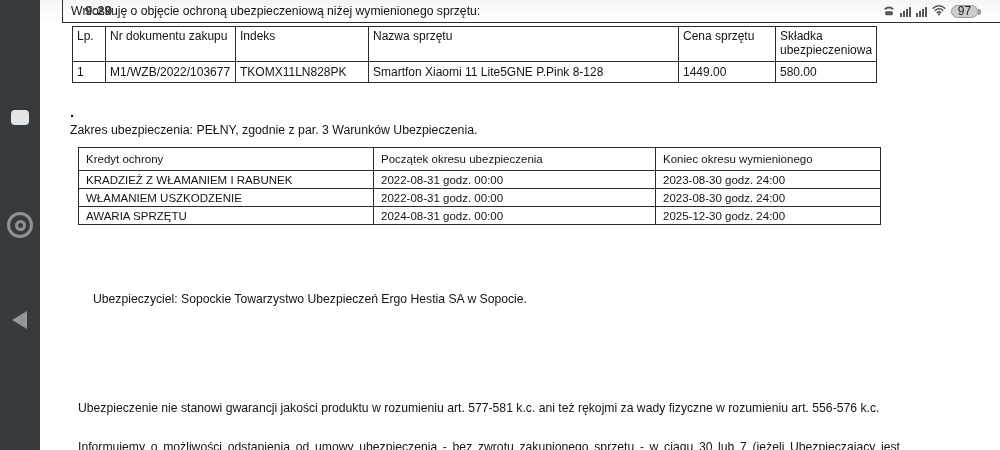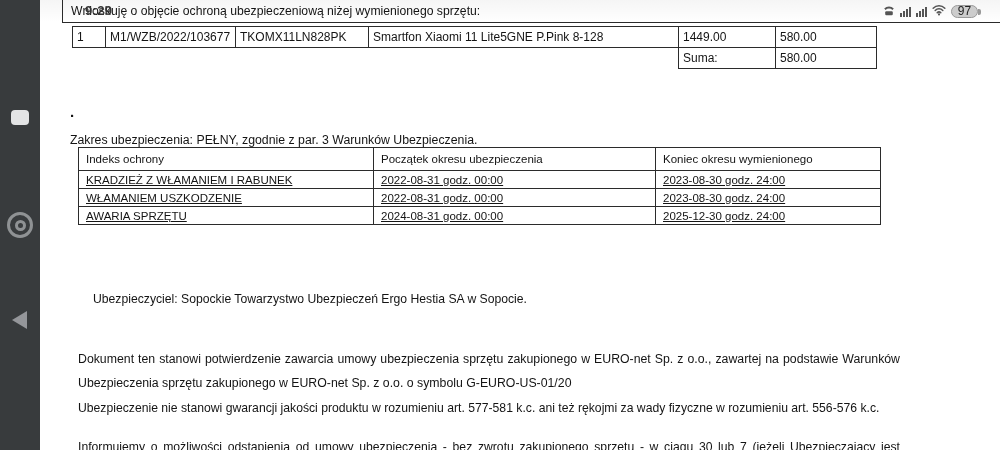--- a/index.html
+++ b/index.html
@@ -44,26 +44,26 @@
   .eq th, .eq td { border: 1px solid #2b2b2b; padding: 1px 4px; font-weight: normal; text-align: left; vertical-align: middle; }
   .eq .head th { height: 35px; vertical-align: top; padding-top: 2px; }
   .eq .row td, .eq .sum td { height: 21px; }
   .eq td.empty { border: none; }
   .w0{width:33px}.w1{width:130px}.w2{width:133px}.w3{width:310px}.w4{width:97px}.w5{width:101px}
   .c { text-align: center; } .r { text-align: right; }
 
   .cov { position: absolute; left: 38px; top: 147px; width: 802px; font-size: 11.5px; }
   .cov th, .cov td { border: 1px solid #2b2b2b; padding: 1px 7px; font-weight: normal; text-align: left; }
   .cov th { height: 23px; vertical-align: middle; }
-  .cov td { height: 18px; text-decoration: underline; }
+  .cov td { height: 18px; }
   .cw0{width:295px}.cw1{width:282px}.cw2{width:225px}
 
   .line { position: absolute; font-size: 12.2px; white-space: nowrap; }
   .dot { left: 30px; top: 103px; font-size: 15px; font-weight: bold; }
-  .scope { left: 30px; top: 123px; font-size: 12.3px; margin-top: 10px; }
+  .scope { left: 30px; top: 123px; font-size: 12.3px; }
   .credit { left: 38px; top: 237px; }
   .insurer { left: 53px; top: 292px; }
   .para { position: absolute; left: 38px; top: 347px; width: 822px; font-size: 12.3px; line-height: 24px; }
   .jlast { text-align: justify; text-align-last: justify; }
   .warranty { left: 38px; top: 401px; }
   .withdrawal { position: absolute; left: 38px; top: 440px; width: 822px; font-size: 12.2px;
     text-align: justify; text-align-last: justify; }
 </style>
 </head>
 <body>
@@ -87,48 +87,51 @@
     <table class="eq">
       <colgroup>
           <col class="w0">
           <col class="w1">
           <col class="w2">
           <col class="w3">
           <col class="w4">
           <col class="w5">
         </colgroup>
       <tbody>
+        <tr class="head">
+          <th>Lp.</th>
+          <th>Nr dokumentu zakupu</th>
+          <th>Indeks</th>
+          <th>Nazwa sprzętu</th>
+          <th>Cena sprzętu</th>
+          <th>Składka ubezpieczeniowa</th>
+        </tr>
         <tr class="row">
           <td class="c">1</td>
           <td>M1/WZB/2022/103677</td>
           <td>TKOMX11LN828PK</td>
           <td>Smartfon Xiaomi 11 Lite5GNE P.Pink 8-128</td>
           <td class="r">1449.00</td>
-          <td class="r">580.00</td>
-        </tr>
-        <tr class="sum">
-          <td class="empty" colspan="4"></td>
-          <td class="r">Suma:</td>
           <td class="r">580.00</td>
         </tr>
       </tbody>
     </table>
 
     <div class="line dot">.</div>
     <div class="line scope">Zakres ubezpieczenia: PEŁNY, zgodnie z par. 3 Warunków Ubezpieczenia.</div>
 
     <table class="cov">
       <colgroup>
           <col class="cw0">
           <col class="cw1">
           <col class="cw2">
         </colgroup>
       <tbody>
         <tr>
-          <th>Indeks ochrony</th>
+          <th>Kredyt ochrony</th>
           <th>Początek okresu ubezpieczenia</th>
           <th>Koniec okresu wymienionego</th>
         </tr>
         <tr>
           <td>KRADZIEŻ Z WŁAMANIEM I RABUNEK</td>
           <td>2022-08-31 godz. 00:00</td>
           <td>2023-08-30 godz. 24:00</td>
         </tr>
         <tr>
           <td>WŁAMANIEM USZKODZENIE</td>
@@ -138,24 +141,20 @@
         <tr>
           <td>AWARIA SPRZĘTU</td>
           <td>2024-08-31 godz. 00:00</td>
           <td>2025-12-30 godz. 24:00</td>
         </tr>
       </tbody>
     </table>
 
     <div class="line insurer">Ubezpieczyciel: Sopockie Towarzystwo Ubezpieczeń Ergo Hestia SA w Sopocie.</div>
 
-    <div class="para">
-      <div class="jlast">Dokument ten stanowi potwierdzenie zawarcia umowy ubezpieczenia sprzętu zakupionego w EURO-net Sp. z o.o., zawartej na podstawie Warunków</div>
-      <div>Ubezpieczenia sprzętu zakupionego w EURO-net Sp. z o.o. o symbolu G-EURO-US-01/20</div>
-    </div>
 
     <div class="line warranty">Ubezpieczenie nie stanowi gwarancji jakości produktu w rozumieniu art. 577-581 k.c. ani też rękojmi za wady fizyczne w rozumieniu art. 556-576 k.c.</div>
     <div class="withdrawal">Informujemy o możliwości odstąpienia od umowy ubezpieczenia - bez zwrotu zakupionego sprzętu - w ciągu 30 lub 7 (jeżeli Ubezpieczający jest</div>
   </div>
 
   <div class="statusbar">
     <span class="time">9:29</span>
     <div class="sicons">
       <span>
         <svg width="12" height="11" viewBox="0 0 12 11" fill="#555" xmlns="http://www.w3.org/2000/svg">

